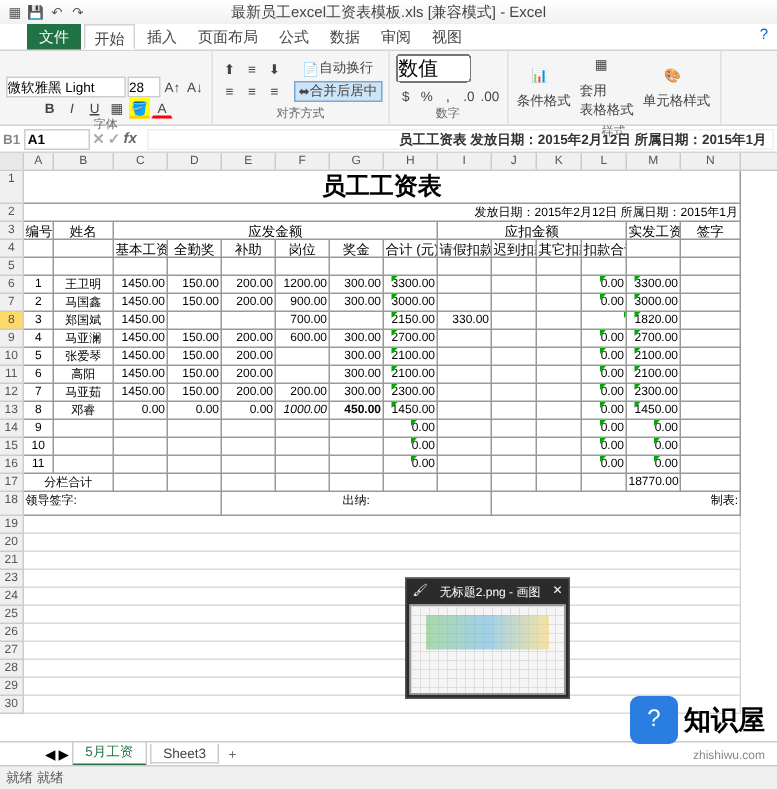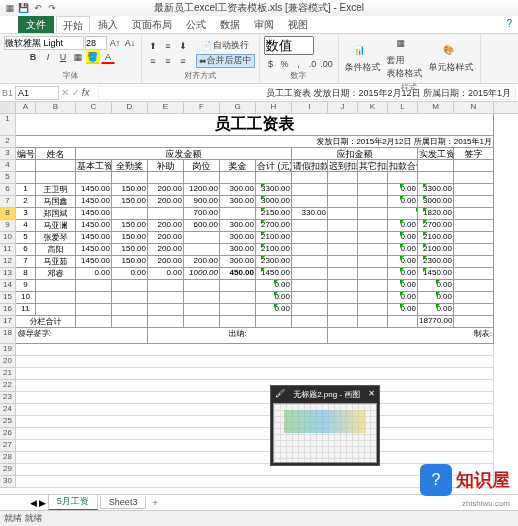--- a/index.html
+++ b/index.html
@@ -18,28 +18,28 @@
 .ribbon-tabs .tab.active { border: 1px solid #d4d4d4; border-bottom: 1px solid #fff; background: #fff; }
 .ribbon-tabs .help { margin-left: auto; padding: 2px 6px; color: #0066cc; }
 
 
 .ribbon { height: 50px; background: #f5f5f5; border-bottom: 1px solid #d4d4d4; display: flex; }
 .ribbon-group { border-right: 1px solid #e0e0e0; padding: 2px 4px; display: flex; flex-direction: column; justify-content: space-between; }
 .ribbon-group .label { font-size: 8px; color: #666; text-align: center; }
 .ribbon-group .content { display: flex; gap: 2px; align-items: center; flex: 1; }
 .big-btn { display: flex; flex-direction: column; align-items: center; padding: 2px; font-size: 9px; color: #444; }
 .big-btn .ico { width: 16px; height: 16px; }
-.font-sel { display: flex; flex-direction: column; gap: 1px; }
+.font-sel { display: flex; flex-direction: column; gap: 1px; margin-top: 15px; }
 .font-sel .row { display: flex; gap: 1px; }
 .font-sel select, .font-sel input { font-size: 9px; height: 14px; border: 1px solid #ccc; }
 .mini-btn { width: 14px; height: 14px; border: 1px solid transparent; font-size: 9px; color: #444; display: inline-flex; align-items: center; justify-content: center; }
 .align-grid { display: grid; grid-template-columns: repeat(3, 14px); gap: 1px; }
 
 
-.formula-bar { height: 18px; display: flex; align-items: center; border-bottom: 1px solid #d4d4d4; padding: 0 2px; gap: 2px; }
+.formula-bar { height: 18px; display: flex; align-items: center; border-bottom: 1px solid #d4d4d4; padding: 0 2px; gap: 2px; font-weight: bold; }
 .name-box { width: 44px; height: 14px; border: 1px solid #ccc; font-size: 9px; padding: 0 2px; display: flex; align-items: center; }
 .fx-icon { width: 14px; font-style: italic; color: #666; font-size: 10px; }
 .formula-input { flex: 1; height: 14px; border: 1px solid #eee; font-size: 9px; padding: 0 4px; text-align: right; color: #333; }
 
 
 .sheet-area { position: absolute; top: 102px; left: 0; right: 0; bottom: 32px; overflow: hidden; }
 .colheads { display: flex; height: 12px; background: #f0f0f0; border-bottom: 1px solid #ccc; }
 .rowhead-corner { width: 16px; border-right: 1px solid #ccc; background: #e8e8e8; }
 .colhead { border-right: 1px solid #ccc; text-align: center; font-size: 8px; color: #555; }
 .rows { position: absolute; top: 12px; bottom: 0; left: 0; right: 0; overflow: hidden; }
@@ -60,21 +60,21 @@
 
 
 .sheet-tabs { position: absolute; bottom: 16px; left: 0; right: 0; height: 16px; border-top: 1px solid #ccc; display: flex; align-items: center; gap: 2px; padding-left: 30px; font-size: 9px; background: #fff; }
 .sheet-tab { padding: 1px 8px; border: 1px solid #ccc; border-top: none; color: #444; }
 .sheet-tab.active { border-bottom: 2px solid #217346; color: #217346; }
 .status-bar { position: absolute; bottom: 0; left: 0; right: 0; height: 16px; background: #f0f0f0; border-top: 1px solid #ccc; display: flex; align-items: center; padding: 0 4px; font-size: 9px; color: #555; gap: 6px; }
 
 
 .watermark { position: absolute; right: 8px; bottom: 30px; display: flex; align-items: center; gap: 4px; }
 .wm-icon { width: 32px; height: 32px; background: #2a7de1; border-radius: 6px; display: flex; align-items: center; justify-content: center; color: #fff; font-size: 16px; }
-.wm-text { font-size: 18px; color: #b91c1c; font-weight: bold; }
+.wm-text { font-size: 18px; color: #000000; font-weight: bold; }
 .wm-url { position: absolute; right: 8px; bottom: 18px; font-size: 8px; color: #888; text-align: center; }
 
 
 .thumb { position: absolute; bottom: 60px; left: 270px; width: 110px; background: #2b2b2b; padding: 2px; border: 1px solid #555; }
 .thumb-title { color: #fff; font-size: 8px; display: flex; justify-content: space-between; padding: 1px 2px; }
 .thumb-body { width: 100%; height: 60px; background: #f5f5f5; margin-top: 2px; border: 1px solid #999; background-image: linear-gradient(#ddd 1px, transparent 1px), linear-gradient(90deg, #ddd 1px, transparent 1px); background-size: 6px 6px; position: relative; }
 .thumb-body::after { content:""; position:absolute; left:10%; top:10%; width:80%; height:40%; background: linear-gradient(90deg,#7bc67b,#6ab8e0,#f5d76e); opacity:.6; }
 </style>
 </head>
 <body>
@@ -459,38 +459,34 @@
         <div class="cell num" style="width: 36px;"></div>
         <div class="cell num" style="width: 36px;"></div>
         <div class="cell num" style="width: 30px;"></div>
         <div class="cell num" style="width: 30px;"></div>
         <div class="cell num" style="width: 30px;"></div>
         <div class="cell num" style="width: 36px;">18770.00</div>
         <div class="cell " style="width: 40px;"></div>
       </div>
       <div class="row payroll" style="height: 16px;">
         <div class="rowhead">18</div>
-        <div class="cell " style="width: 132px; font-style: italic;">领导签字:</div>
+        <div class="cell " style="width: 132px;">领导签字:</div>
         <div class="cell ctr" style="width: 180px;">出纳:</div>
         <div class="cell num" style="width: 166px;">制表:</div>
       </div>
       <div class="row ">
         <div class="rowhead">19</div>
         <div class="cell " style="width: 478px;"></div>
       </div>
       <div class="row ">
         <div class="rowhead">20</div>
         <div class="cell " style="width: 478px;"></div>
       </div>
       <div class="row ">
         <div class="rowhead">21</div>
-        <div class="cell " style="width: 478px;"></div>
-      </div>
-      <div class="row ">
-        <div class="rowhead">22</div>
         <div class="cell " style="width: 478px;"></div>
       </div>
       <div class="row ">
         <div class="rowhead">23</div>
         <div class="cell " style="width: 478px;"></div>
       </div>
       <div class="row ">
         <div class="rowhead">24</div>
         <div class="cell " style="width: 478px;"></div>
       </div>

